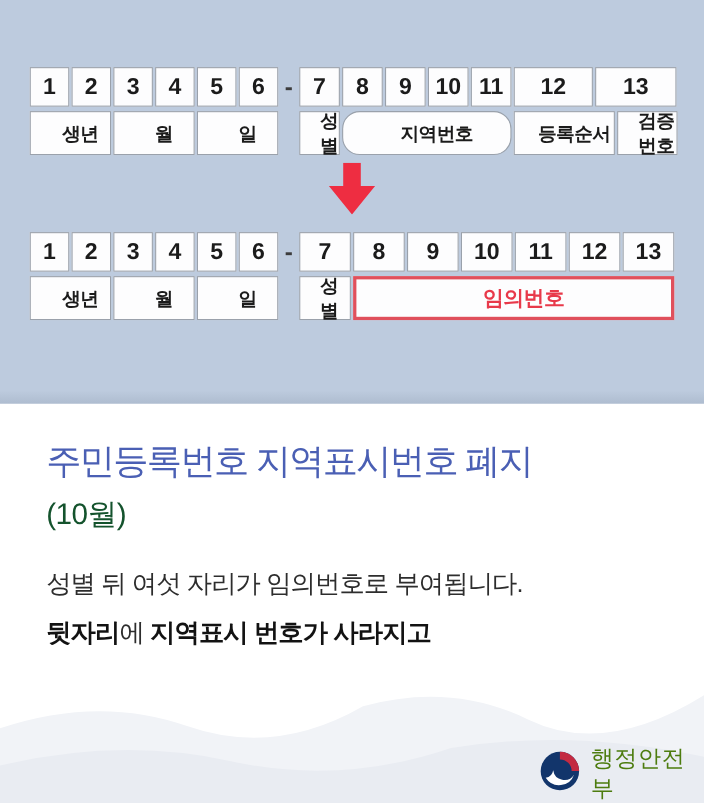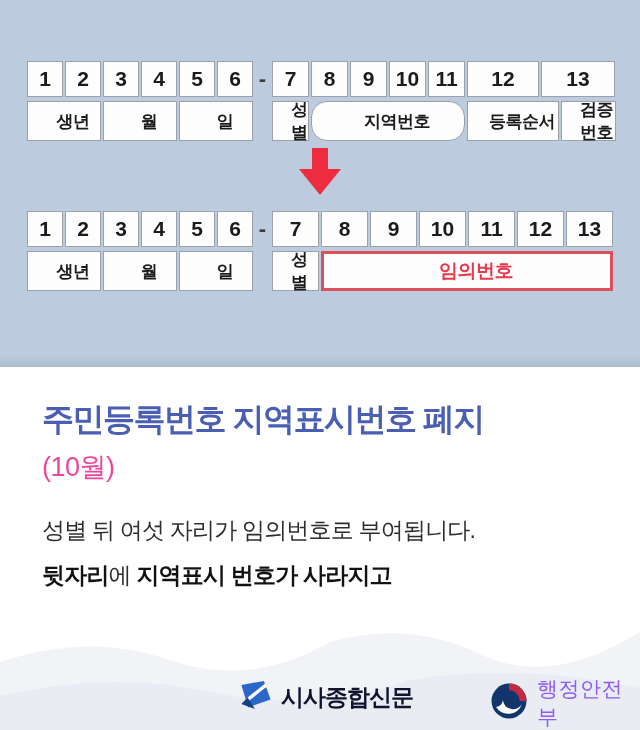--- a/index.html
+++ b/index.html
@@ -23,38 +23,38 @@
     position:absolute;width:19px;height:36px;display:flex;align-items:center;justify-content:center;
     font-size:22px;font-weight:700;color:#3c3c3c;
   }
   .random-box{
     border:3px solid #e0505c;color:#e8394a;font-size:19px;font-weight:700;
   }
   .arrow-wrap{position:absolute;left:299px;top:148px;width:42px;height:47px;}
   
   .waves{position:absolute;left:0;bottom:0;width:640px;height:150px;}
   .title{
-    position:absolute;left:42px;top:398px;font-size:32px;font-weight:700;
+    position:absolute;left:42px;top:398px;font-size:32px;font-weight:400;
     color:#4a5fb4;letter-spacing:-1.5px;white-space:nowrap;
   }
   .subtitle{
     position:absolute;left:42px;top:449px;font-size:27px;font-weight:400;
-    color:#ec4899;letter-spacing:-0.5px;
+    color:#14532d;letter-spacing:-0.5px;
   }
   .body-text{
     position:absolute;left:42px;top:508px;width:560px;
     font-size:23px;line-height:45px;color:#2d2d2d;letter-spacing:-0.8px;
   }
   .body-text p{margin:0;}
   .body-text b{color:#121212;font-weight:800;}
   
   .press-logo{position:absolute;left:238px;top:679px;display:flex;align-items:center;gap:7px;}
   .press-name{font-size:23px;font-weight:800;color:#10142d;letter-spacing:-1px;}
   .ministry-logo{position:absolute;left:490px;top:675px;display:flex;align-items:center;gap:9px;}
-  .ministry-name{font-size:21px;font-weight:500;color:#8b5cf6;letter-spacing:0.5px;}
+  .ministry-name{font-size:21px;font-weight:500;color:#4d7c0f;letter-spacing:0.5px;}
 </style>
 </head>
 <body>
 
 <div class="poster">
 
   <div class="blue-panel">
 
     <div class="row" style="left:27px;top:61px;">
       <div class="cell digit" style="width:36px;">1</div>
@@ -129,30 +129,20 @@
   </svg>
 
   <div class="title">주민등록번호 지역표시번호 폐지</div>
   <div class="subtitle">(10월)</div>
 
   <div class="body-text">
     <p>성별 뒤 여섯 자리가 임의번호로 부여됩니다.</p>
     <p><b>뒷자리</b><span>에 </span><b>지역표시 번호가 사라지고</b></p>
   </div>
 
-  <div class="press-logo">
-    <span>
-      <svg width="36" height="32" viewBox="0 0 64 56">
-        <path d="M6 10 L46 3 L58 36 L18 50 Z" fill="#2a67cb"></path>
-        <path d="M10 42 L50 10" stroke="#ffffff" stroke-width="6"></path>
-        <path d="M6 44 L30 53 L17 32 Z" fill="#16407f"></path>
-      </svg>
-    </span>
-    <span class="press-name">시사종합신문</span>
-  </div>
 
   <div class="ministry-logo">
     <span>
       <svg width="38" height="38" viewBox="0 0 100 100">
         <circle cx="50" cy="50" r="46" fill="#12356b"></circle>
         <path d="M50 4 A46 46 0 0 1 96 50 L78 50 A28 28 0 0 0 50 22 Z" fill="#c32a42"></path>
         <path d="M16 66 A38 38 0 0 0 84 58 A27 27 0 0 1 34 48 A22 22 0 0 1 16 66 Z" fill="#ffffff"></path>
       </svg>
     </span>
     <span class="ministry-name">행정안전부</span>

